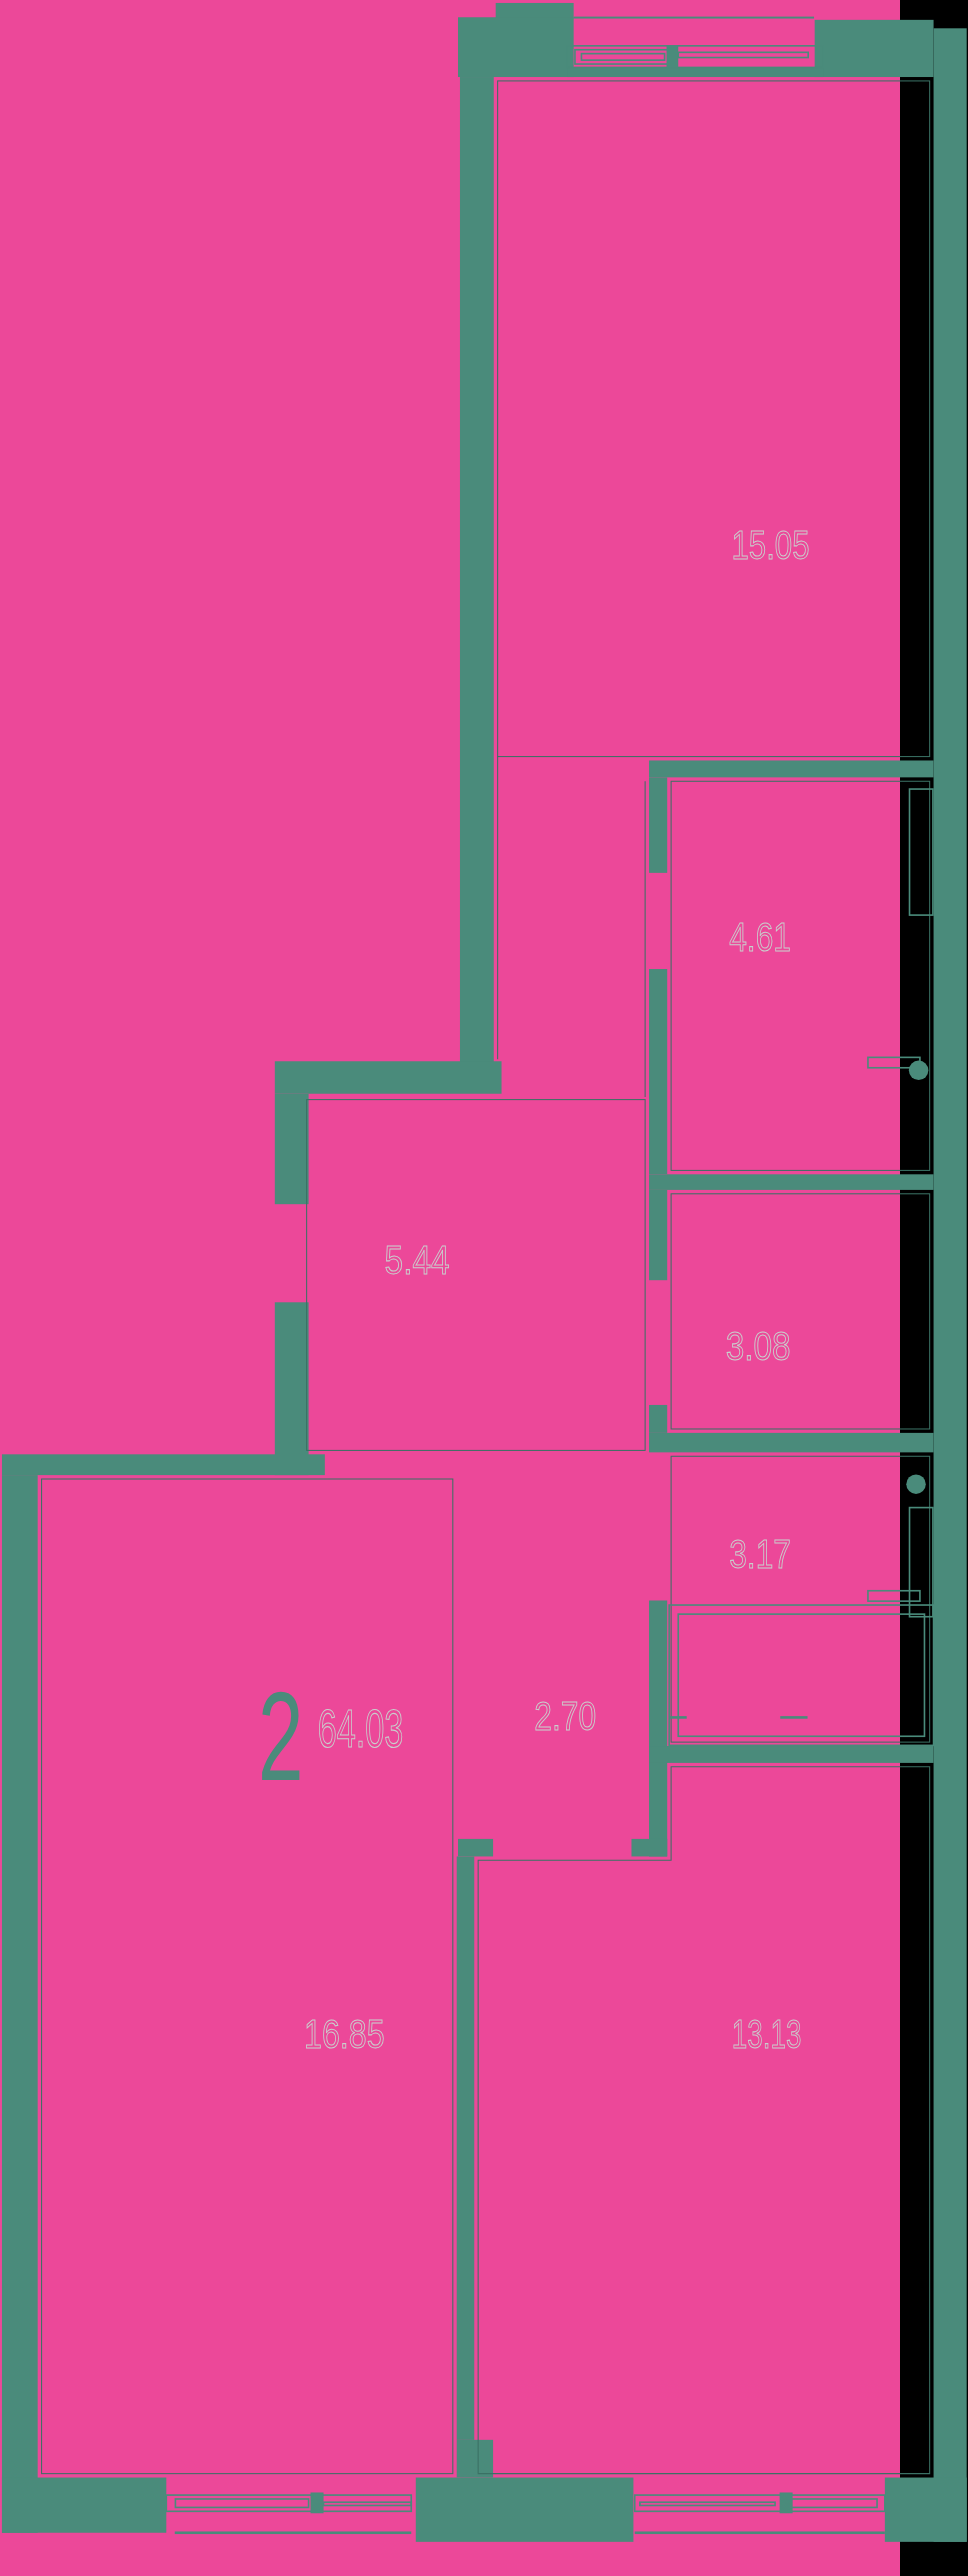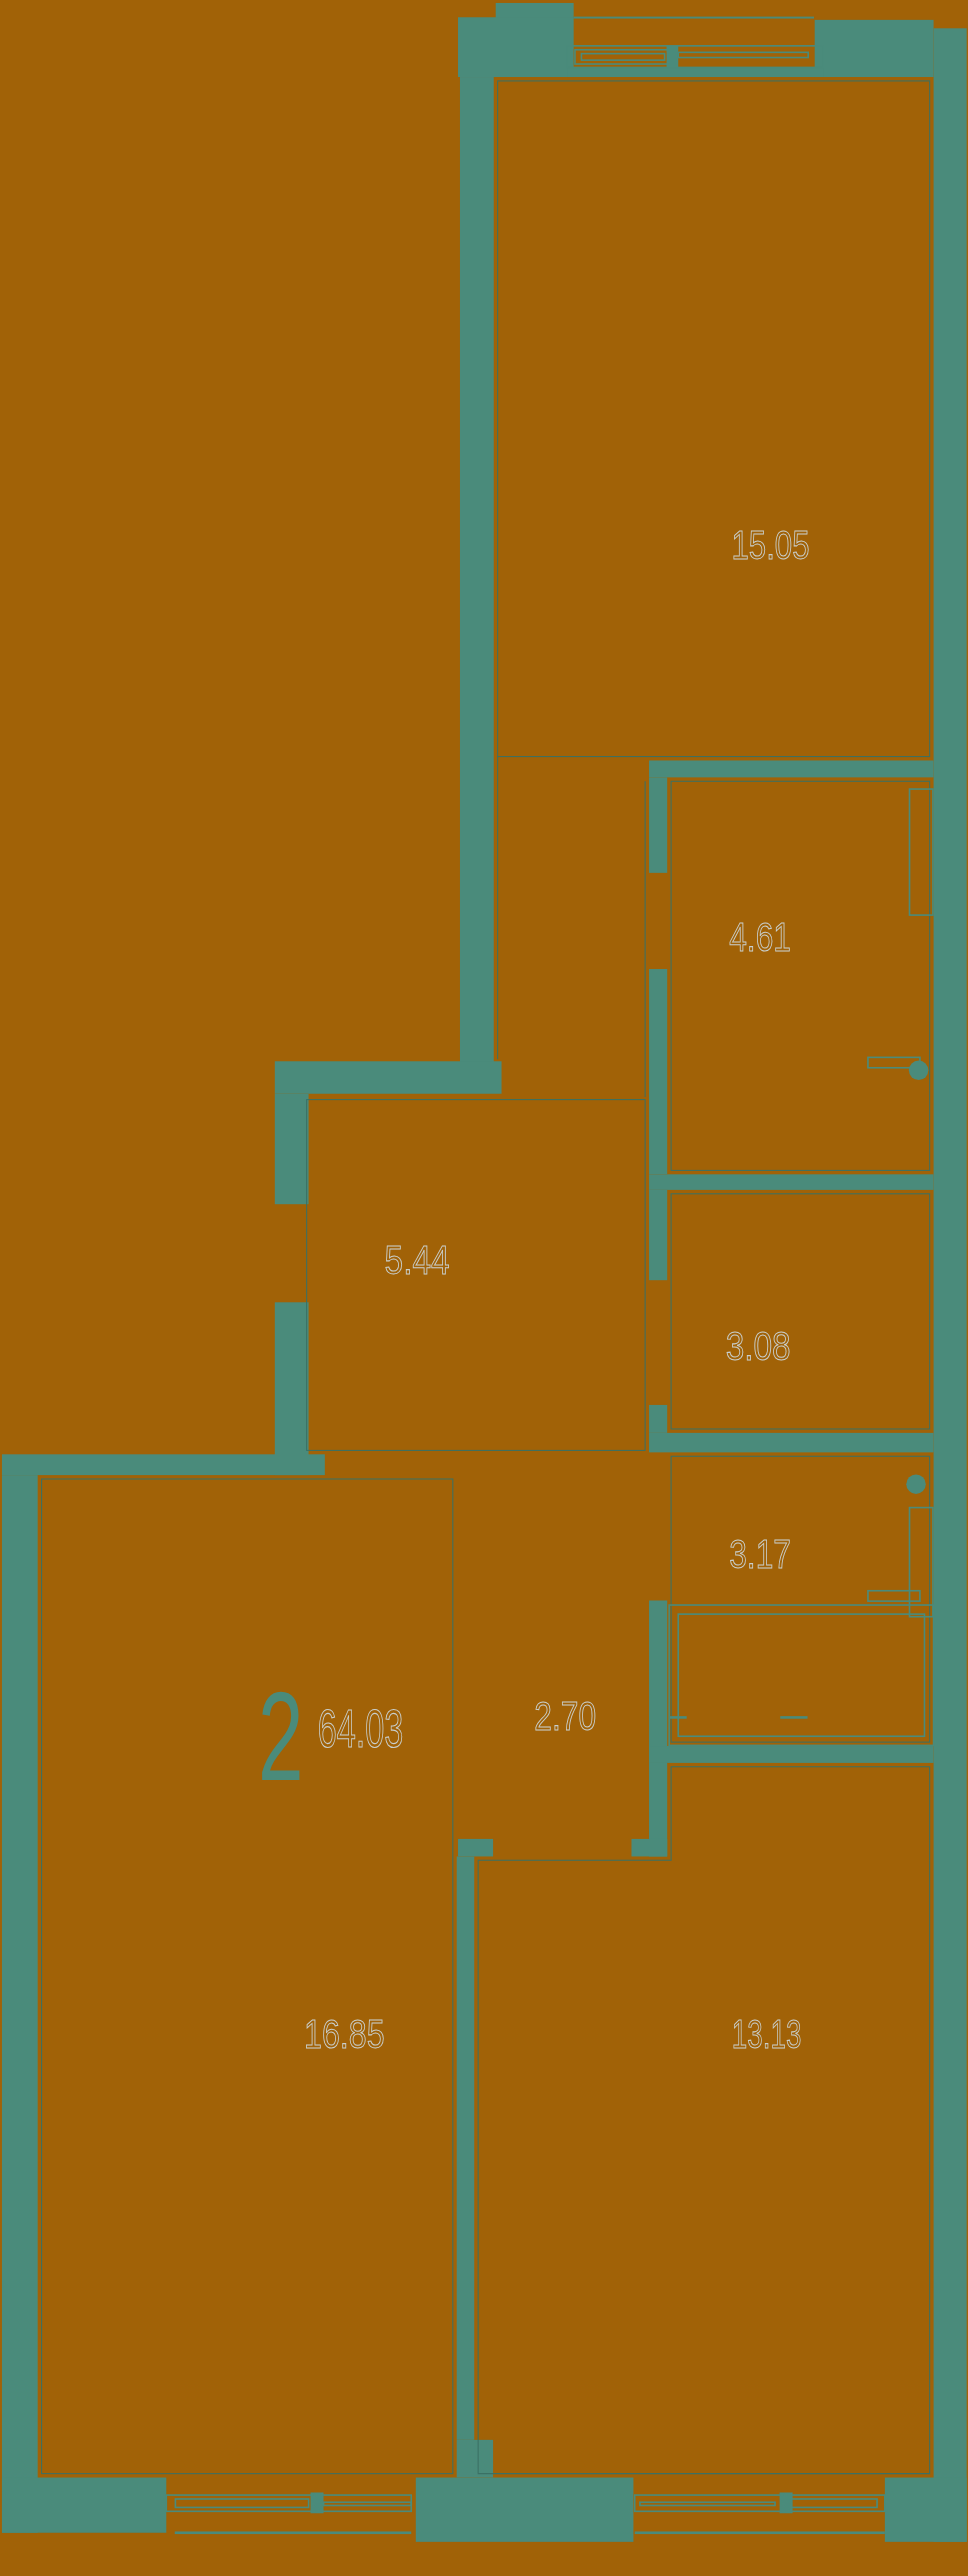--- a/index.html
+++ b/index.html
@@ -1,20 +1,20 @@
 <!DOCTYPE html>
 <html style="--wall: #4a8b7b; --inset: #3a7164; --labelOutline: #c9cfcd;font-size:10.4px"><head>
 <meta charset="utf-8">
 <style>
   html,body{
     margin:0;padding:0;background:#000;
     width:968px;height:2576px;overflow:hidden;
     font-family:"Liberation Sans", sans-serif;
   }
-  #plan-root{position:relative;width:968px;height:2576px;background:#a16207;}
+  #plan-root{position:relative;width:900px;height:2576px;background:#ec4899;}
   svg{display:block}
   .wall{fill:var(--wall)}
   .thin{fill:none;stroke:var(--wall);stroke-width:2.5}
   .inset{fill:none;stroke:var(--inset);stroke-width:1.6}
   .fixture{fill:none;stroke:var(--wall);stroke-width:2.5}
   .room-label{
     fill:none;stroke:var(--labelOutline);stroke-width:1.6;
     font-size:62px;font-family:"Liberation Sans",sans-serif;
     text-anchor:middle;
   }

